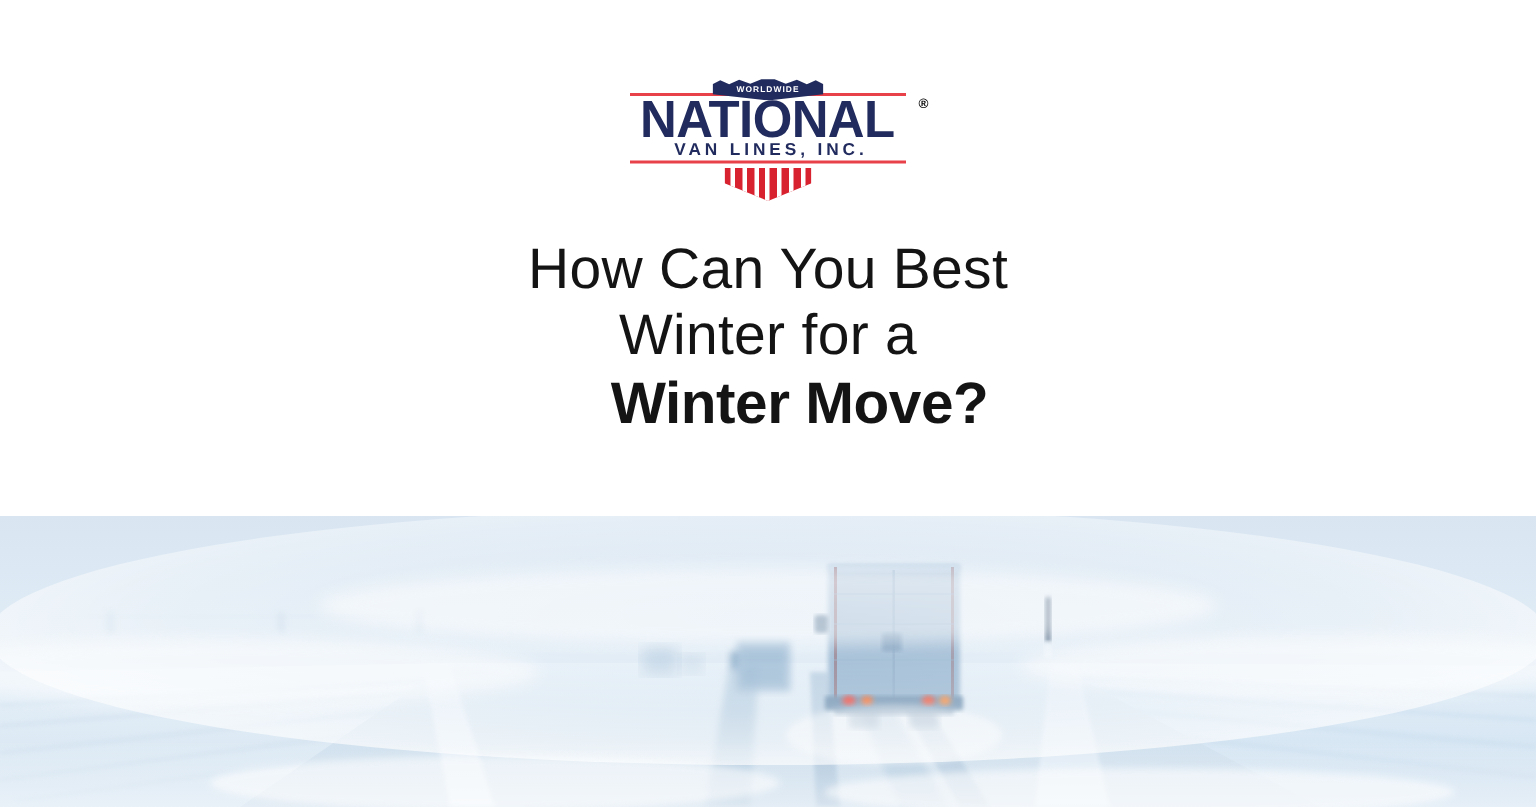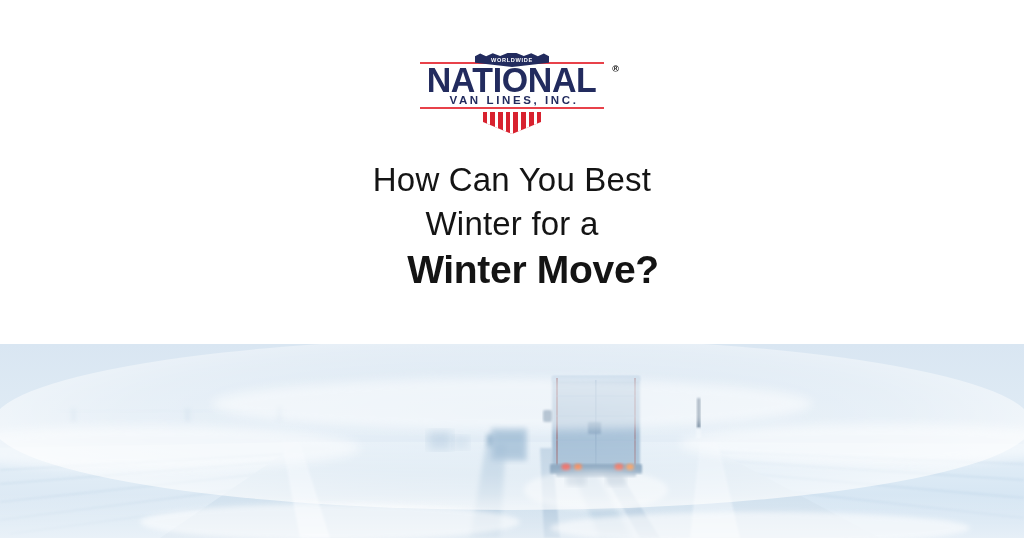--- a/index.html
+++ b/index.html
@@ -146,21 +146,21 @@
   
   .headline {
     position: absolute;
     left: 0;
     top: 158px;
     width: 1024px;
     text-align: center;
     color: #141414;
   }
   .headline-line {
-    font-size: 33px;
+    font-size: 38px;
     font-weight: 300;
     line-height: 44px;
     letter-spacing: 0.2px;
   }
   .headline-line.emphasis {
     font-size: 39px;
     font-weight: bold;
     line-height: 48px;
     letter-spacing: -0.3px;
     margin-left: 42px;

